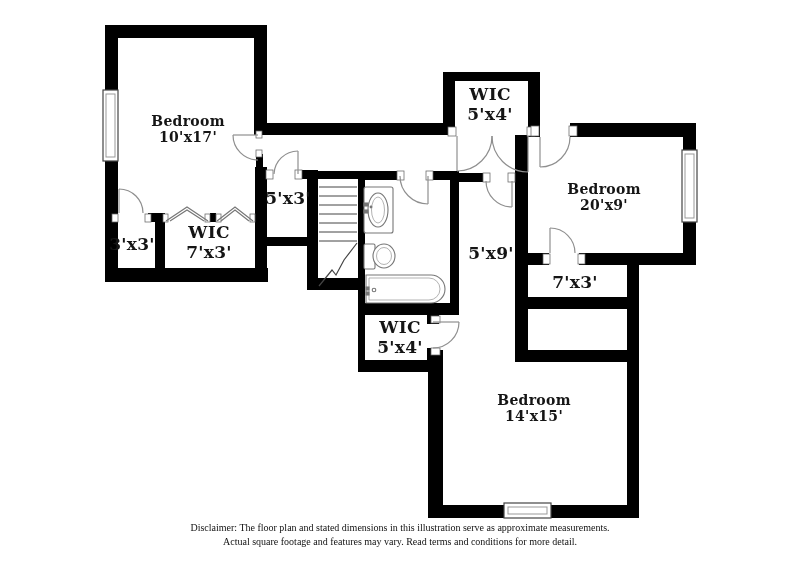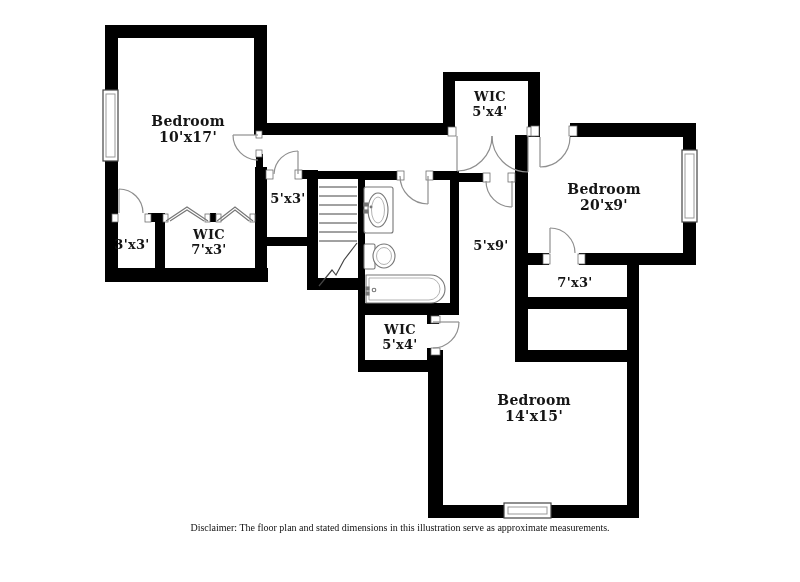--- a/index.html
+++ b/index.html
@@ -2,21 +2,21 @@
 <html><head>
 <meta charset="utf-8">
 <style>
   html,body{margin:0;padding:0;background:#ffffff;}
   #canvas{position:relative;width:800px;height:582px;background:#ffffff;overflow:hidden;
           font-family:"DejaVu Serif","Liberation Serif",serif;}
   #plan-svg{position:absolute;left:0;top:0;}
   .room-label{position:absolute;transform:translate(-50%,-50%);text-align:center;
               color:#151515;font-weight:bold;line-height:1.15;letter-spacing:.3px;white-space:nowrap;}
   .room-label.lg{font-size:14px;}
-  .room-label.sm{font-size:13px;}
+  .room-label.sm{font-size:17px;}
   #disclaimer{position:absolute;left:0;right:0;top:521px;text-align:center;color:#111;
               font-size:10px;line-height:1.4;font-family:"Liberation Serif","DejaVu Serif",serif;}
 </style>
 </head>
 <body>
 
 <div id="canvas">
 
   <svg id="plan-svg" width="800" height="582" viewBox="0 0 800 582">
 
@@ -217,29 +217,30 @@
     <div>WIC</div>
       <div>5'x4'</div>
   </div>
   <div class="room-label lg" style="left:604px;top:197px">
     <div>Bedroom</div>
       <div>20'x9'</div>
   </div>
   <div class="room-label sm" style="left:575px;top:283px">
     <div>7'x3'</div>
   </div>
-  <div class="room-label sm" style="left:491px;top:246px">
+  <div class="room-label sm" style="left:491px;top:254px">
     <div>5'x9'</div>
   </div>
   <div class="room-label sm" style="left:400px;top:338px">
     <div>WIC</div>
       <div>5'x4'</div>
   </div>
   <div class="room-label lg" style="left:534px;top:408px">
     <div>Bedroom</div>
       <div>14'x15'</div>
   </div>
 
   <div id="disclaimer">
     <div>Disclaimer: The floor plan and stated dimensions in this illustration serve as approximate measurements.</div>
+    <div>Actual square footage and features may vary. Read terms and conditions for more detail.</div>
   </div>
 
 </div>
 
 </body></html>

